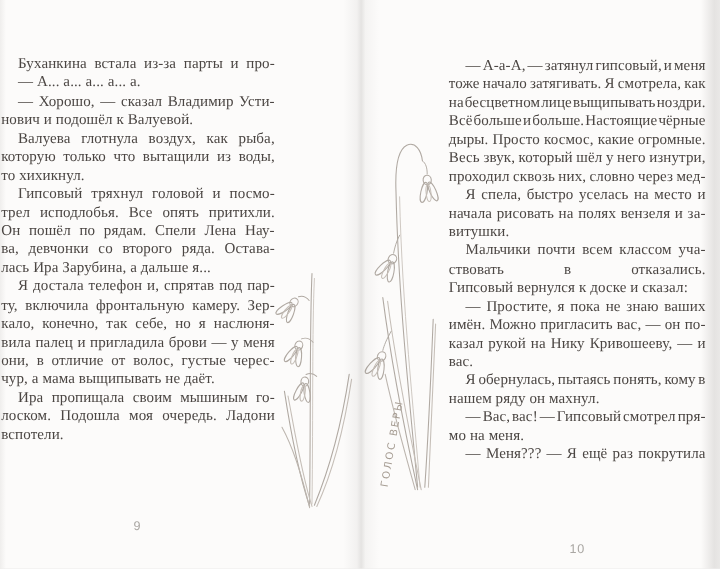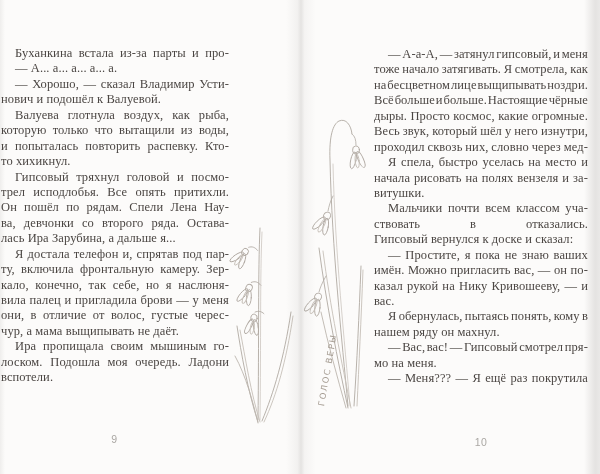--- a/index.html
+++ b/index.html
@@ -15,21 +15,21 @@
   .line { display:flex; justify-content:space-between; height:15.45px; align-items:baseline; white-space:nowrap; }
   .line.indent { padding-left:14px; }
   .line.end { justify-content:flex-start; gap:3.2px; }
   
   .pagenum {
     position:absolute; text-align:center;
     font-family:"Liberation Sans","DejaVu Sans",sans-serif;
     font-size:10.5px; color:#aaa7a3; letter-spacing:.5px;
   }
   .pagenum-left  { left:0;    top:433px; width:229px; }
-  .pagenum-right { left:374px; top:436px; width:214px; }
+  .pagenum-right { left:374px; top:452px; width:214px; }
   
   .gutter-shadow {
     position:absolute; left:286px; top:0; width:30px; height:474px; pointer-events:none;
     background:linear-gradient(90deg, rgba(60,55,50,0) 0%, rgba(60,55,50,.05) 38%,
                rgba(60,55,50,.12) 50%, rgba(60,55,50,.04) 62%, rgba(60,55,50,0) 100%);
   }
   .edge-right {
     position:absolute; right:0; top:0; width:16px; height:474px; pointer-events:none;
     background:linear-gradient(90deg, rgba(70,65,60,0) 0%, rgba(70,65,60,.10) 55%, rgba(70,65,60,.13) 70%, rgba(70,65,60,.10) 100%);
   }
@@ -91,27 +91,20 @@
         <span>рыба,</span>
       </div>
       <div class="line">
         <span>которую</span>
         <span>только</span>
         <span>что</span>
         <span>вытащили</span>
         <span>из</span>
         <span>воды,</span>
       </div>
-      <div class="line">
-        <span>и</span>
-        <span>попыталась</span>
-        <span>повторить</span>
-        <span>распевку.</span>
-        <span>Кто-</span>
-      </div>
       <div class="line end">
         <span>то</span>
         <span>хихикнул.</span>
       </div>
       <div class="line indent">
         <span>Гипсовый</span>
         <span>тряхнул</span>
         <span>головой</span>
         <span>и</span>
         <span>посмо-</span>

